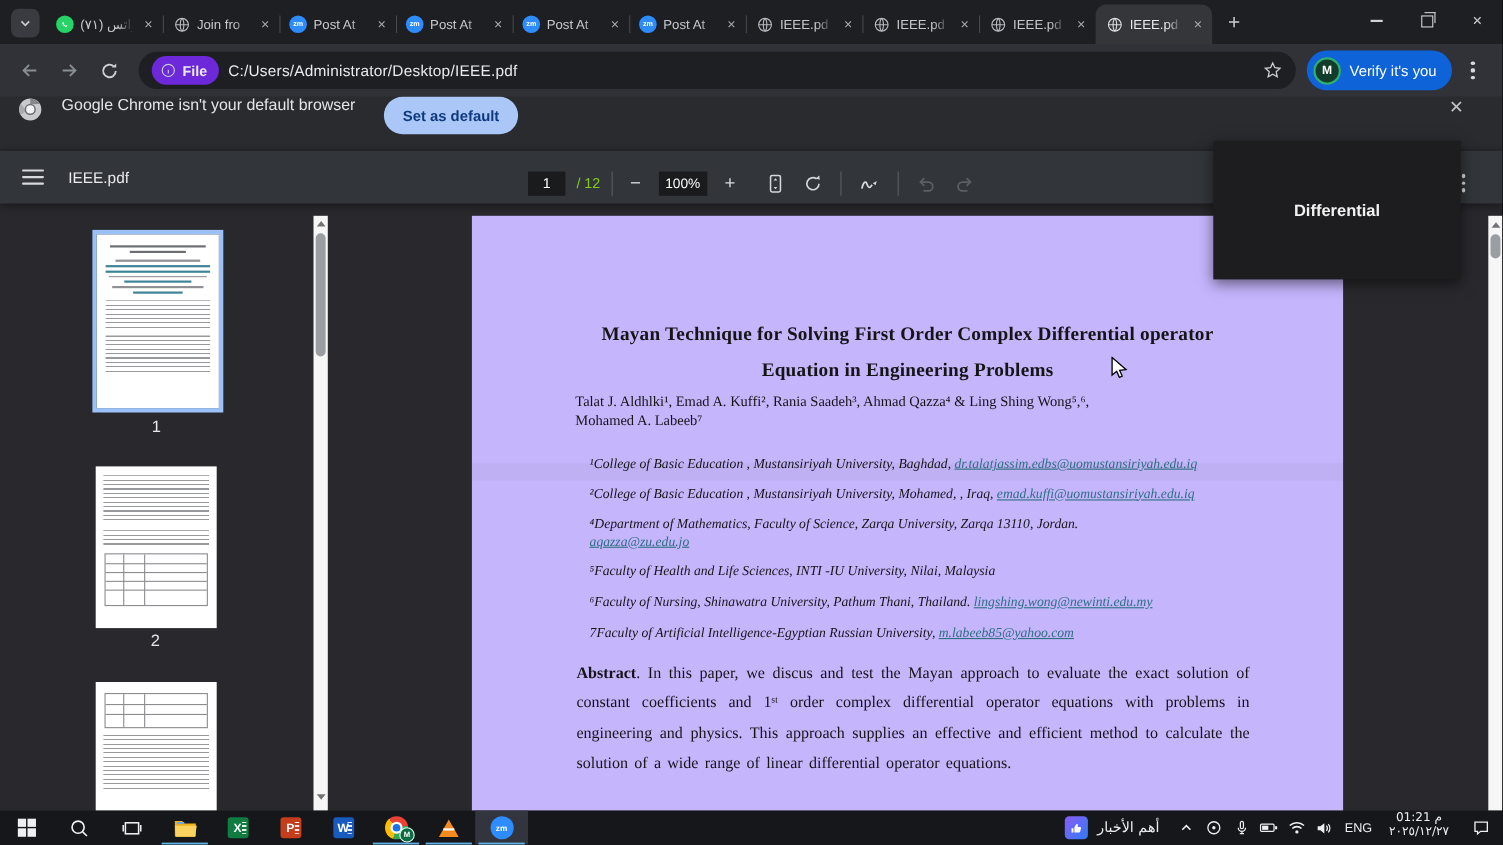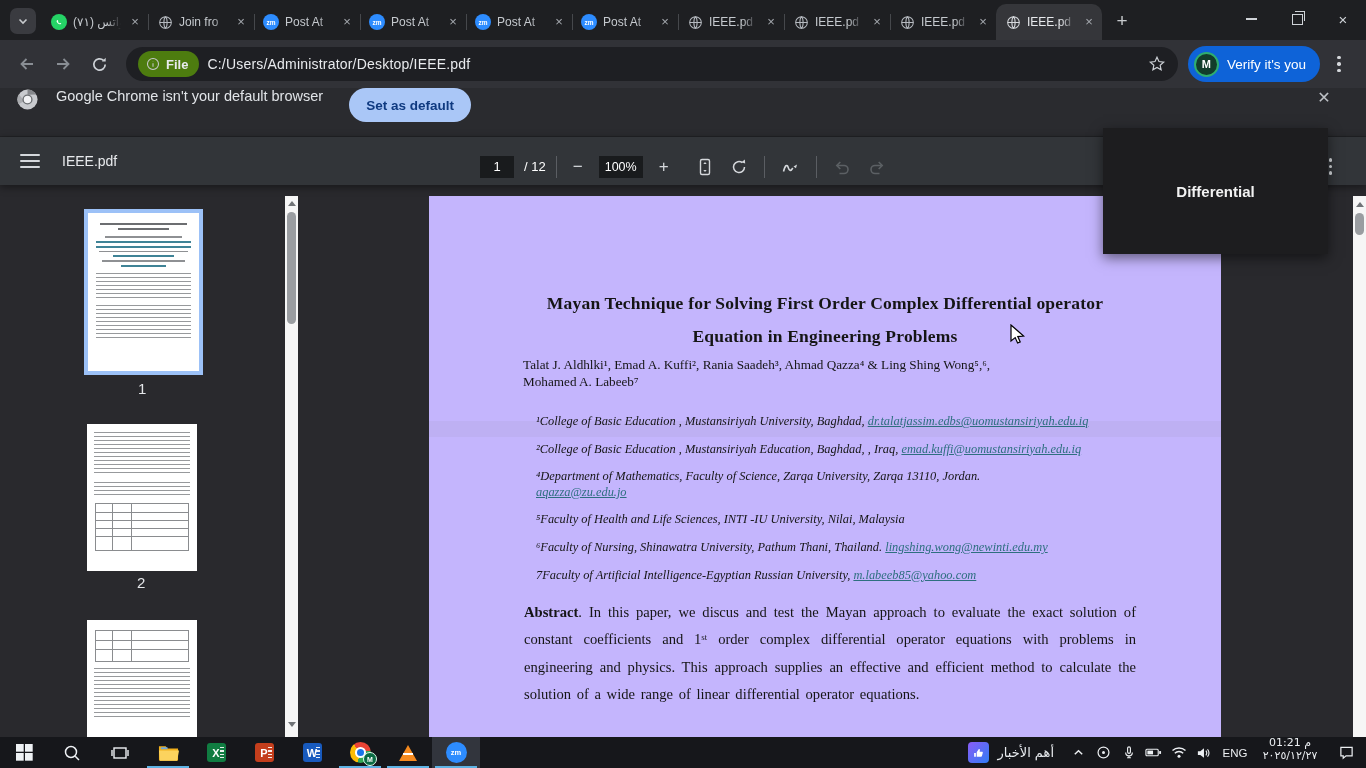--- a/index.html
+++ b/index.html
@@ -25,41 +25,41 @@
   .winbtn{width:46px;height:38px;display:flex;align-items:center;justify-content:center;color:#cfd3d8;}
   .min-bar{width:11px;height:1.4px;background:#cfd3d8;}
   .restore-sq{width:9px;height:9px;border:1.2px solid #cfd3d8;position:relative;}
   .restore-sq::before{content:"";position:absolute;left:2px;top:-4px;width:9px;height:9px;border:1.2px solid #cfd3d8;border-bottom:none;border-left:none;}
   .close-x{font-size:15px;}
 
   
   .toolbar{position:absolute;left:0;top:40px;width:1366px;height:48px;background:#313237;display:flex;align-items:center;padding:0 10px;box-sizing:border-box;gap:2px;}
   .tb-btn{width:34px;height:34px;display:flex;align-items:center;justify-content:center;border-radius:50%;flex:none;}
   .omnibox{flex:1;height:34px;margin:0 8px;background:#1e1f23;border-radius:17px;display:flex;align-items:center;padding:0 12px;gap:8px;min-width:0;}
-  .chip{height:26px;background:#4d7c0f;border-radius:13px;display:flex;align-items:center;gap:6px;padding:0 11px 0 8px;flex:none;}
+  .chip{height:26px;background:#6d28d9;border-radius:13px;display:flex;align-items:center;gap:6px;padding:0 11px 0 8px;flex:none;}
   .chip-label{font-size:13px;font-weight:bold;color:#e8eaed;}
   .url{flex:1;font-size:14px;color:#e8eaed;letter-spacing:.2px;white-space:nowrap;overflow:hidden;}
   .verify{height:36px;background:#0e63d8;border-radius:18px;display:flex;align-items:center;gap:8px;padding:0 14px 0 6px;flex:none;}
   .verify-avatar{width:25px;height:25px;border-radius:50%;background:#123d2b;border:2px solid #2fae6f;box-sizing:border-box;color:#fff;font-size:11px;font-weight:bold;display:flex;align-items:center;justify-content:center;}
   .verify-label{color:#fff;font-size:13.5px;font-weight:500;}
 
   
   .infobar{position:absolute;left:0;top:88px;width:1366px;height:49px;background:#2a2b2f;display:flex;padding:0 16px;box-sizing:border-box;border-bottom:1px solid #222326;}
   .infobar-text{margin-left:17px;font-size:14.5px;color:#e1e4e8;}
   .setdefault{margin-left:26px;height:34px;background:#aac7f7;border:none;border-radius:17px;padding:0 17px;font-size:13.5px;font-weight:600;color:#0f3a80;font-family:inherit;}
   .infobar-close{margin-left:auto;margin-right:12px;color:#bdc1c6;font-size:16px;width:28px;text-align:center;}
 
   
   .pdfbar{position:absolute;left:0;top:137px;width:1366px;height:48px;background:#323539;display:flex;align-items:center;box-shadow:0 2px 8px rgba(0,0,0,.45);z-index:5;}
   .pdfbar .hamburger{margin-left:20px;width:20px;display:flex;flex-direction:column;gap:4px;}
   .pdfbar .hamburger span{height:2px;background:#d5d8dc;border-radius:1px;}
   .pdf-filename{margin-left:22px;font-size:14px;color:#e8eaed;}
   .pdf-center{position:absolute;left:480px;top:0;height:59px;display:flex;align-items:center;gap:10px;}
   .pgbox{min-width:26px;height:22px;background:#191b1d;color:#fff;font-size:13px;display:flex;align-items:center;justify-content:center;padding:0 4px;}
-  .pgtotal{color:#ffffff;font-size:13px;}
+  .pgtotal{color:#84cc16;font-size:13px;}
   .vdiv{width:1px;height:22px;background:#5b5e63;}
   .zoombtn{color:#d5d8dc;font-size:17px;width:22px;text-align:center;}
   .zoombox{width:44px;height:22px;background:#191b1d;color:#fff;font-size:12.5px;display:flex;align-items:center;justify-content:center;}
   .pdf-right{position:absolute;left:696px;top:0;height:59px;display:flex;align-items:center;gap:15px;}
   .pdf-dots{position:absolute;left:1329px;top:0;height:59px;display:flex;align-items:center;}
   .dots3{display:flex;flex-direction:column;gap:3px;}
   .dots3 i{width:3.4px;height:3.4px;border-radius:50%;background:#d5d8dc;}
 
   
   .content{position:absolute;left:0;top:196px;width:1366px;height:541px;background:#29292d;overflow:hidden;}
@@ -413,21 +413,21 @@
       <div class="doc-title" style="top:97px;">Mayan Technique for Solving First Order Complex Differential operator</div>
       <div class="doc-title" style="top:130px;">Equation in Engineering Problems</div>
 
       <div class="authors">
         <span style="display:block;">Talat J. Aldhlki¹, Emad A. Kuffi², Rania Saadeh³, Ahmad Qazza⁴ &amp; Ling Shing Wong⁵,⁶,</span>
         <span style="display:block;">Mohamed A. Labeeb⁷</span>
       </div>
 
       <div class="affils">
         <p><span>¹College of Basic Education , Mustansiriyah University, Baghdad, </span><a class="doclink">dr.talatjassim.edbs@uomustansiriyah.edu.iq</a></p>
-        <p><span>²College of Basic Education , Mustansiriyah Education, Baghdad, , Iraq, </span><a class="doclink">emad.kuffi@uomustansiriyah.edu.iq</a></p>
+        <p><span>²College of Basic Education , Mustansiriyah University, Mohamed, , Iraq, </span><a class="doclink">emad.kuffi@uomustansiriyah.edu.iq</a></p>
         <p><span>⁴Department of Mathematics, Faculty of Science, Zarqa University, Zarqa 13110, Jordan. </span><br><a class="doclink">aqazza@zu.edu.jo</a></p>
         <p><span>⁵Faculty of Health and Life Sciences, INTI -IU University, Nilai, Malaysia</span></p>
         <p><span>⁶Faculty of Nursing, Shinawatra University, Pathum Thani, Thailand. </span><a class="doclink">lingshing.wong@newinti.edu.my</a></p>
         <p class="gap"><span>7Faculty of Artificial Intelligence-Egyptian Russian University, </span><a class="doclink">m.labeeb85@yahoo.com</a></p>
       </div>
 
       <p class="abstract"><b>Abstract</b><span>. In this paper, we discus and test the Mayan approach to evaluate the exact solution of constant coefficients and 1ˢᵗ order complex differential operator equations with problems in engineering and physics. This approach supplies an effective and efficient method to calculate the solution of a wide range of linear differential operator equations.</span></p>
 
       <svg class="cursor" width="17" height="22" viewBox="0 0 17 22">
           <path d="M1 1v16l4.2-3.4L7.6 19l2.6-1.1-2.4-5.3 5.8-.6z" fill="#fff" stroke="#000" stroke-width="1.2"></path>

